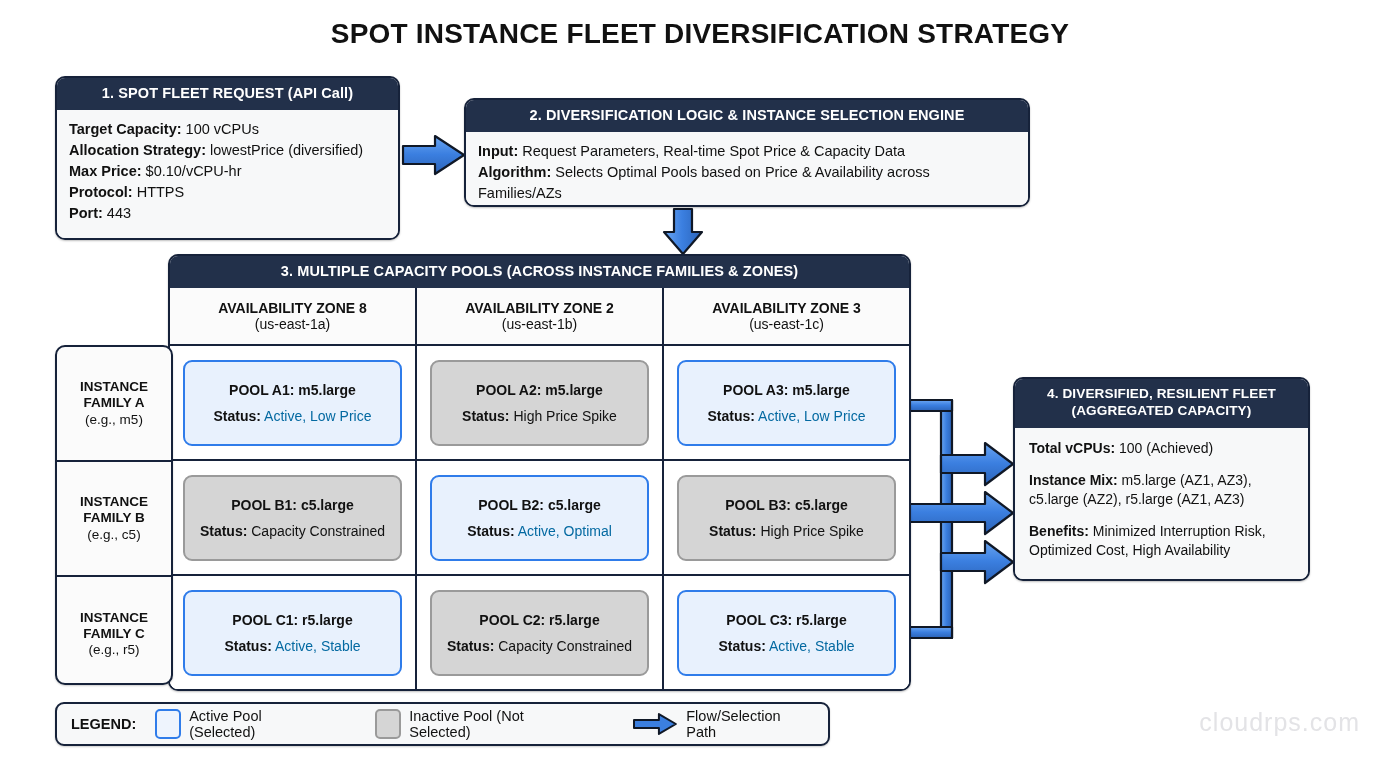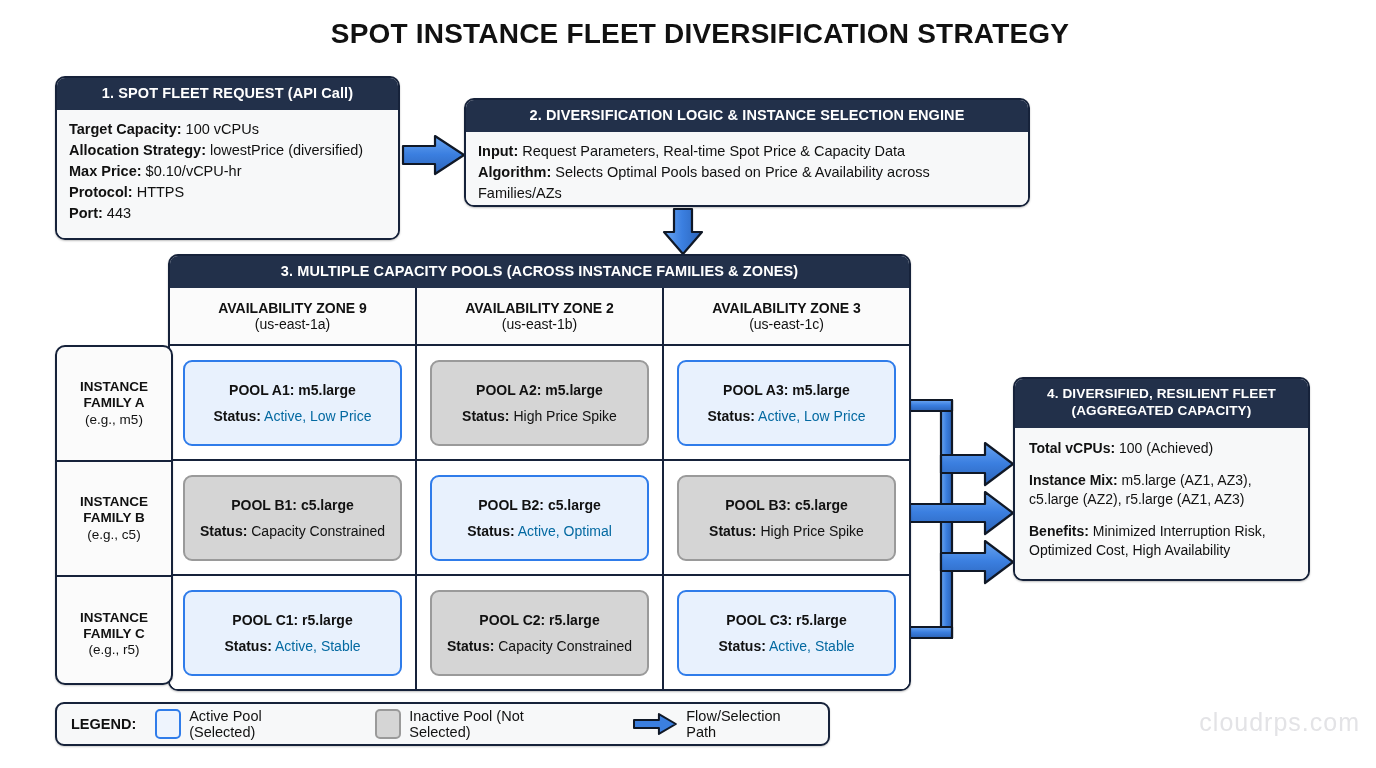--- a/index.html
+++ b/index.html
@@ -182,21 +182,21 @@
       <div><b>Algorithm:</b><span> Selects Optimal Pools based on Price &amp; Availability across Families/AZs</span></div>
     </div>
   </div>
 
   <div class="abs card" id="box3">
     <div class="card-hd">3. MULTIPLE CAPACITY POOLS (ACROSS INSTANCE FAMILIES &amp; ZONES)</div>
     <div id="box3-grid">
 
       <div class="az-col">
         <div class="az-head">
-          <div class="t1">AVAILABILITY ZONE 9</div>
+          <div class="t1">AVAILABILITY ZONE 8</div>
           <div class="t2">(us-east-1a)</div>
         </div>
         <div class="pool-cell">
           <div class="pool active">
             <div class="pname">POOL A1: m5.large</div>
             <div class="pstat"><b>Status:</b><span class="val"> Active, Low Price</span></div>
           </div>
         </div>
         <div class="pool-cell">
           <div class="pool inactive">

